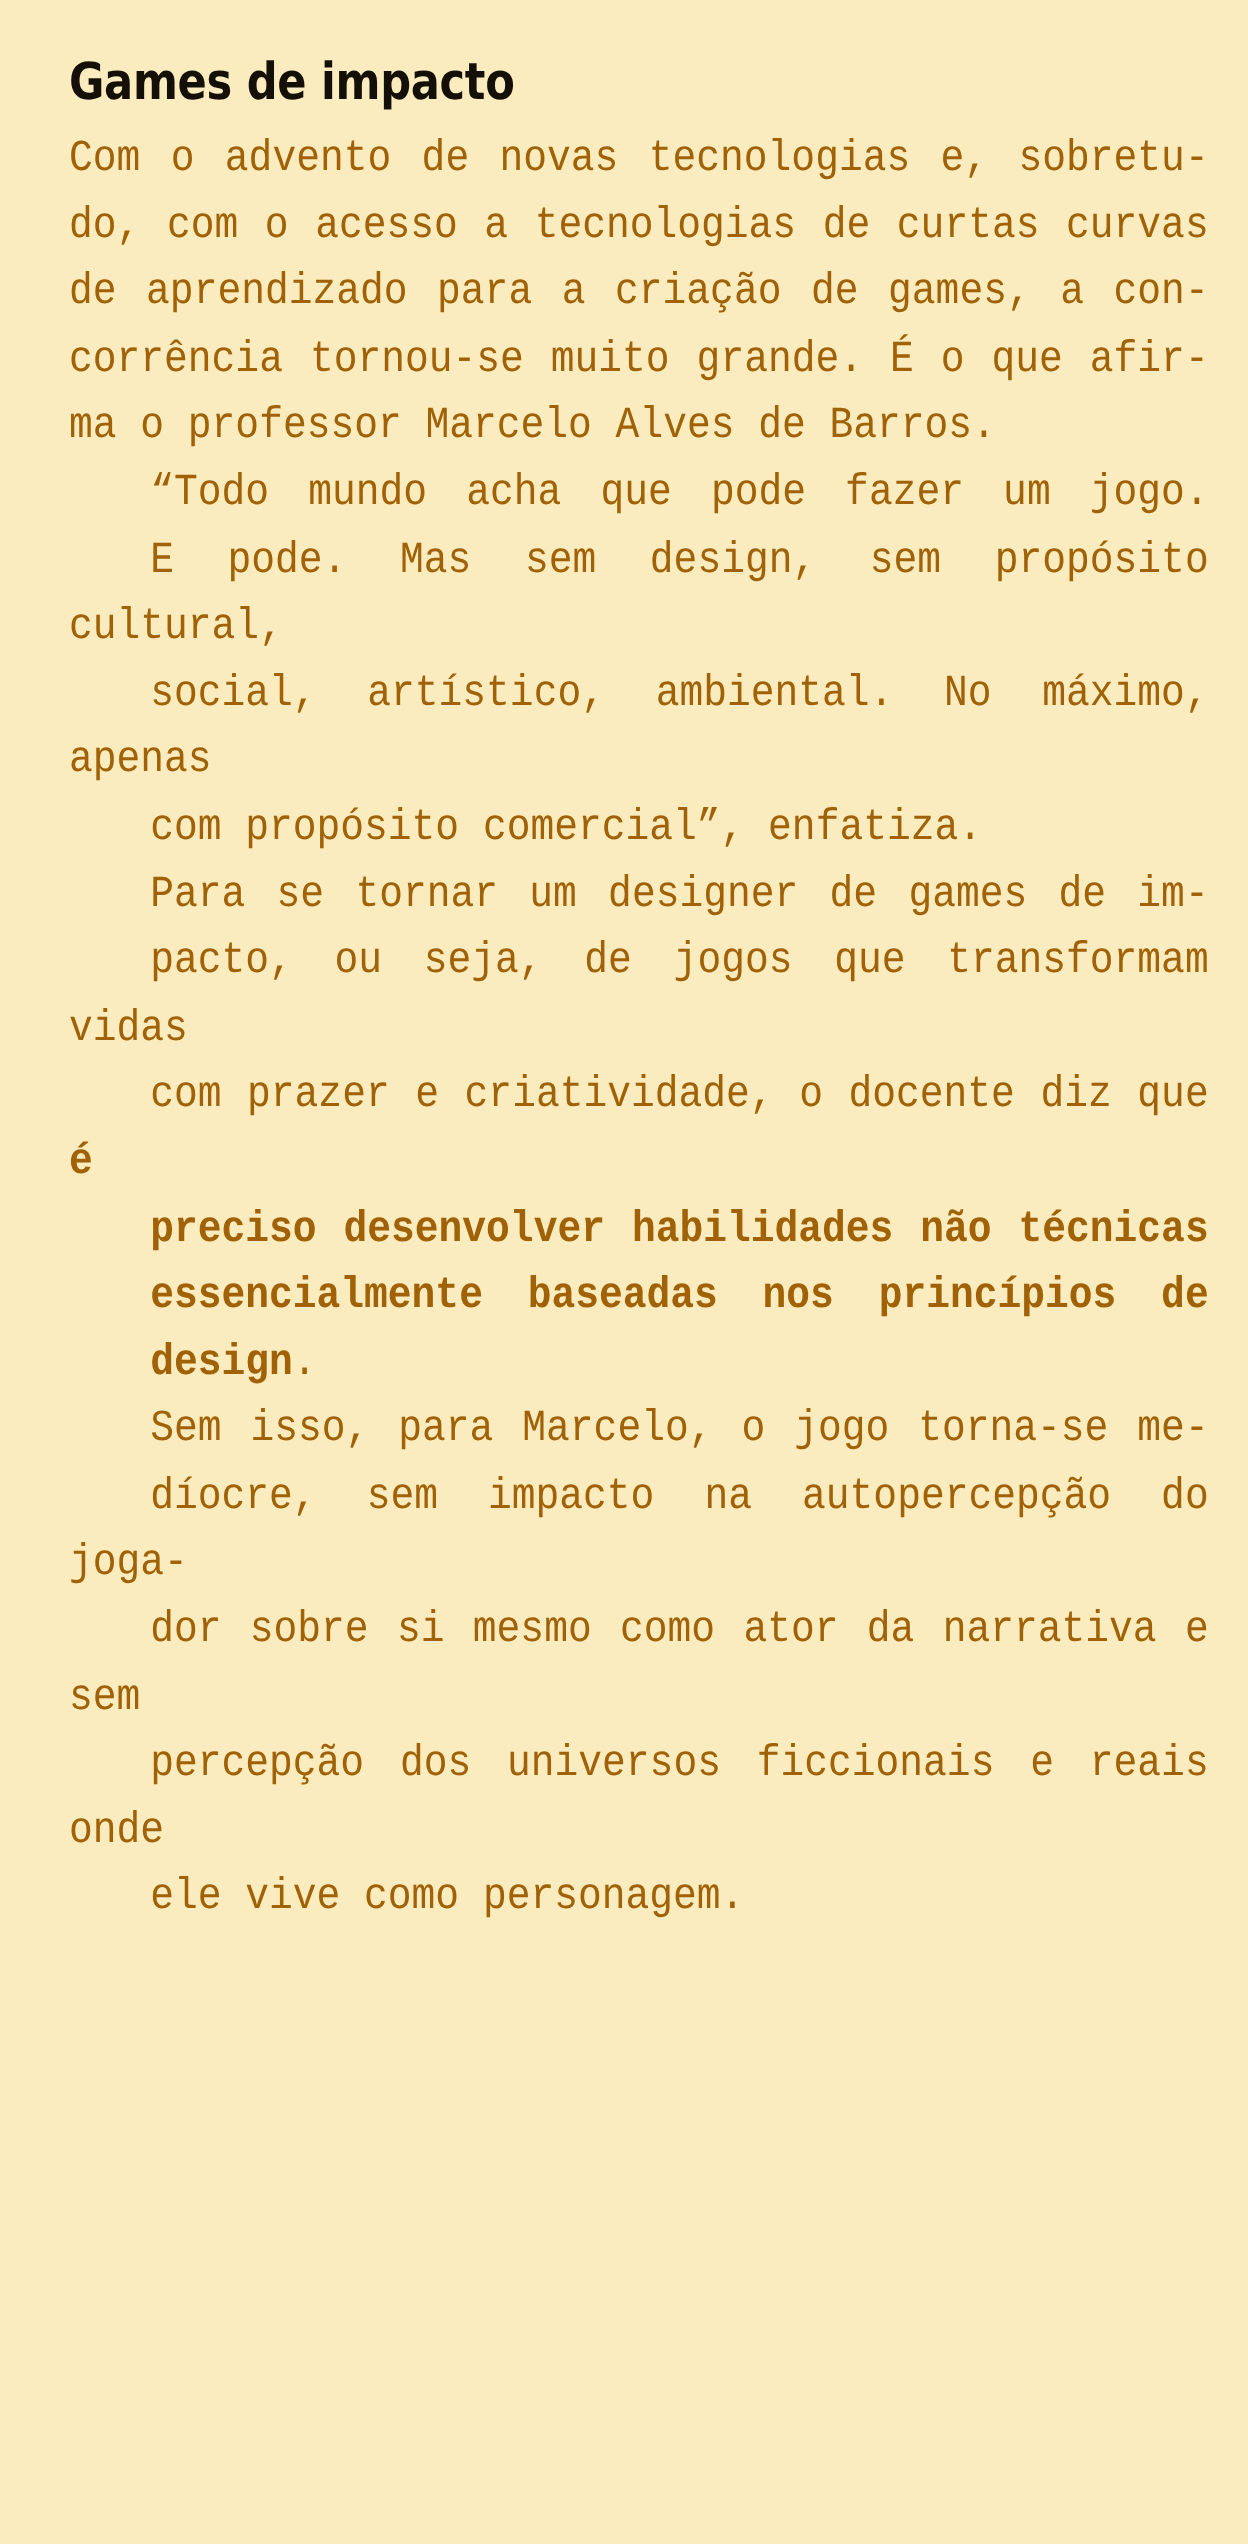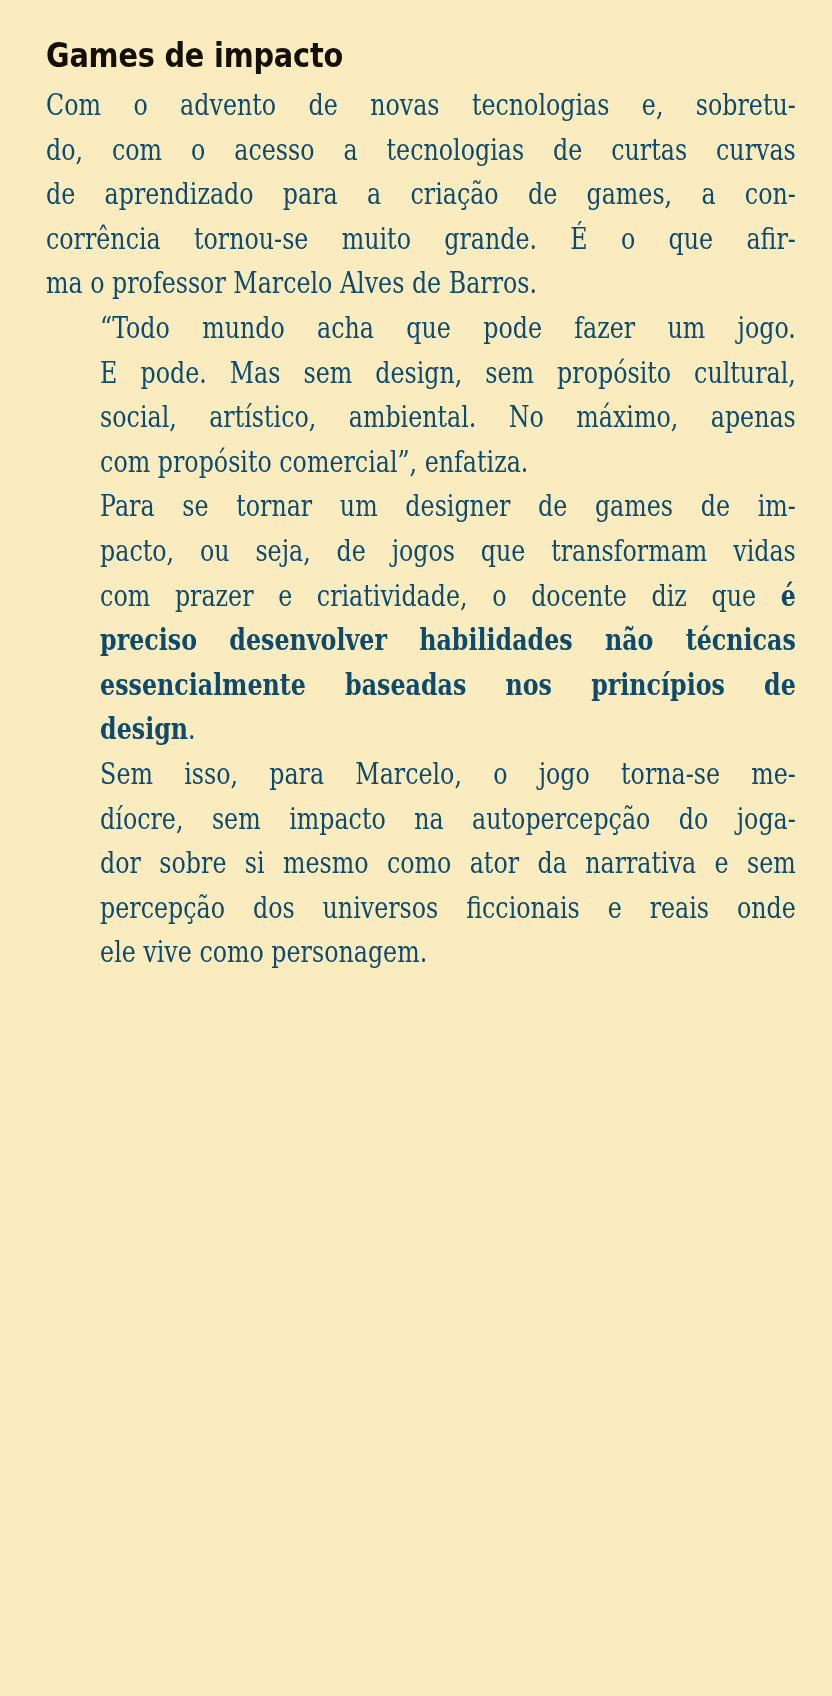--- a/index.html
+++ b/index.html
@@ -12,21 +12,21 @@
     height: 1696px;
     background: #faecbe;
     overflow: hidden;
   }
 
   .article {
     box-sizing: border-box;
     width: 832px;
     height: 1696px;
     background: #faecbe;
-    padding: 34px 36px 0 46px;
+    padding: 34px 26px 0 46px;
   }
 
   .headline {
     font-family: "DejaVu Sans Condensed", "Liberation Sans Narrow", "Liberation Sans", sans-serif;
     font-weight: 700;
     font-size: 34px;
     line-height: 42px;
     color: #141008;
     letter-spacing: -0.2px;
     margin: 0 0 7px 0;
@@ -73,21 +73,21 @@
     font-weight: 700;
   }
 </style>
 </head>
 <body style="background: rgb(250, 236, 190);">
 
 <div class="article">
 
   <h1 class="headline">Games de impacto</h1>
 
-  <div class="body-copy" style="color: #0c4a6e;">
+  <div class="body-copy" style="color: #a16207; font-family: Liberation Mono, monospace;">
 
     <p class="para">
       <span class="ln">Com o advento de novas tecnologias e, sobretu-</span>
       <span class="ln">do, com o acesso a tecnologias de curtas curvas</span>
       <span class="ln">de aprendizado para a criação de games, a con-</span>
       <span class="ln">corrência tornou-se muito grande. É o que afir-</span>
       <span class="ln last">ma o professor Marcelo Alves de Barros.</span>
     </p>
 
     <p class="para indent">

